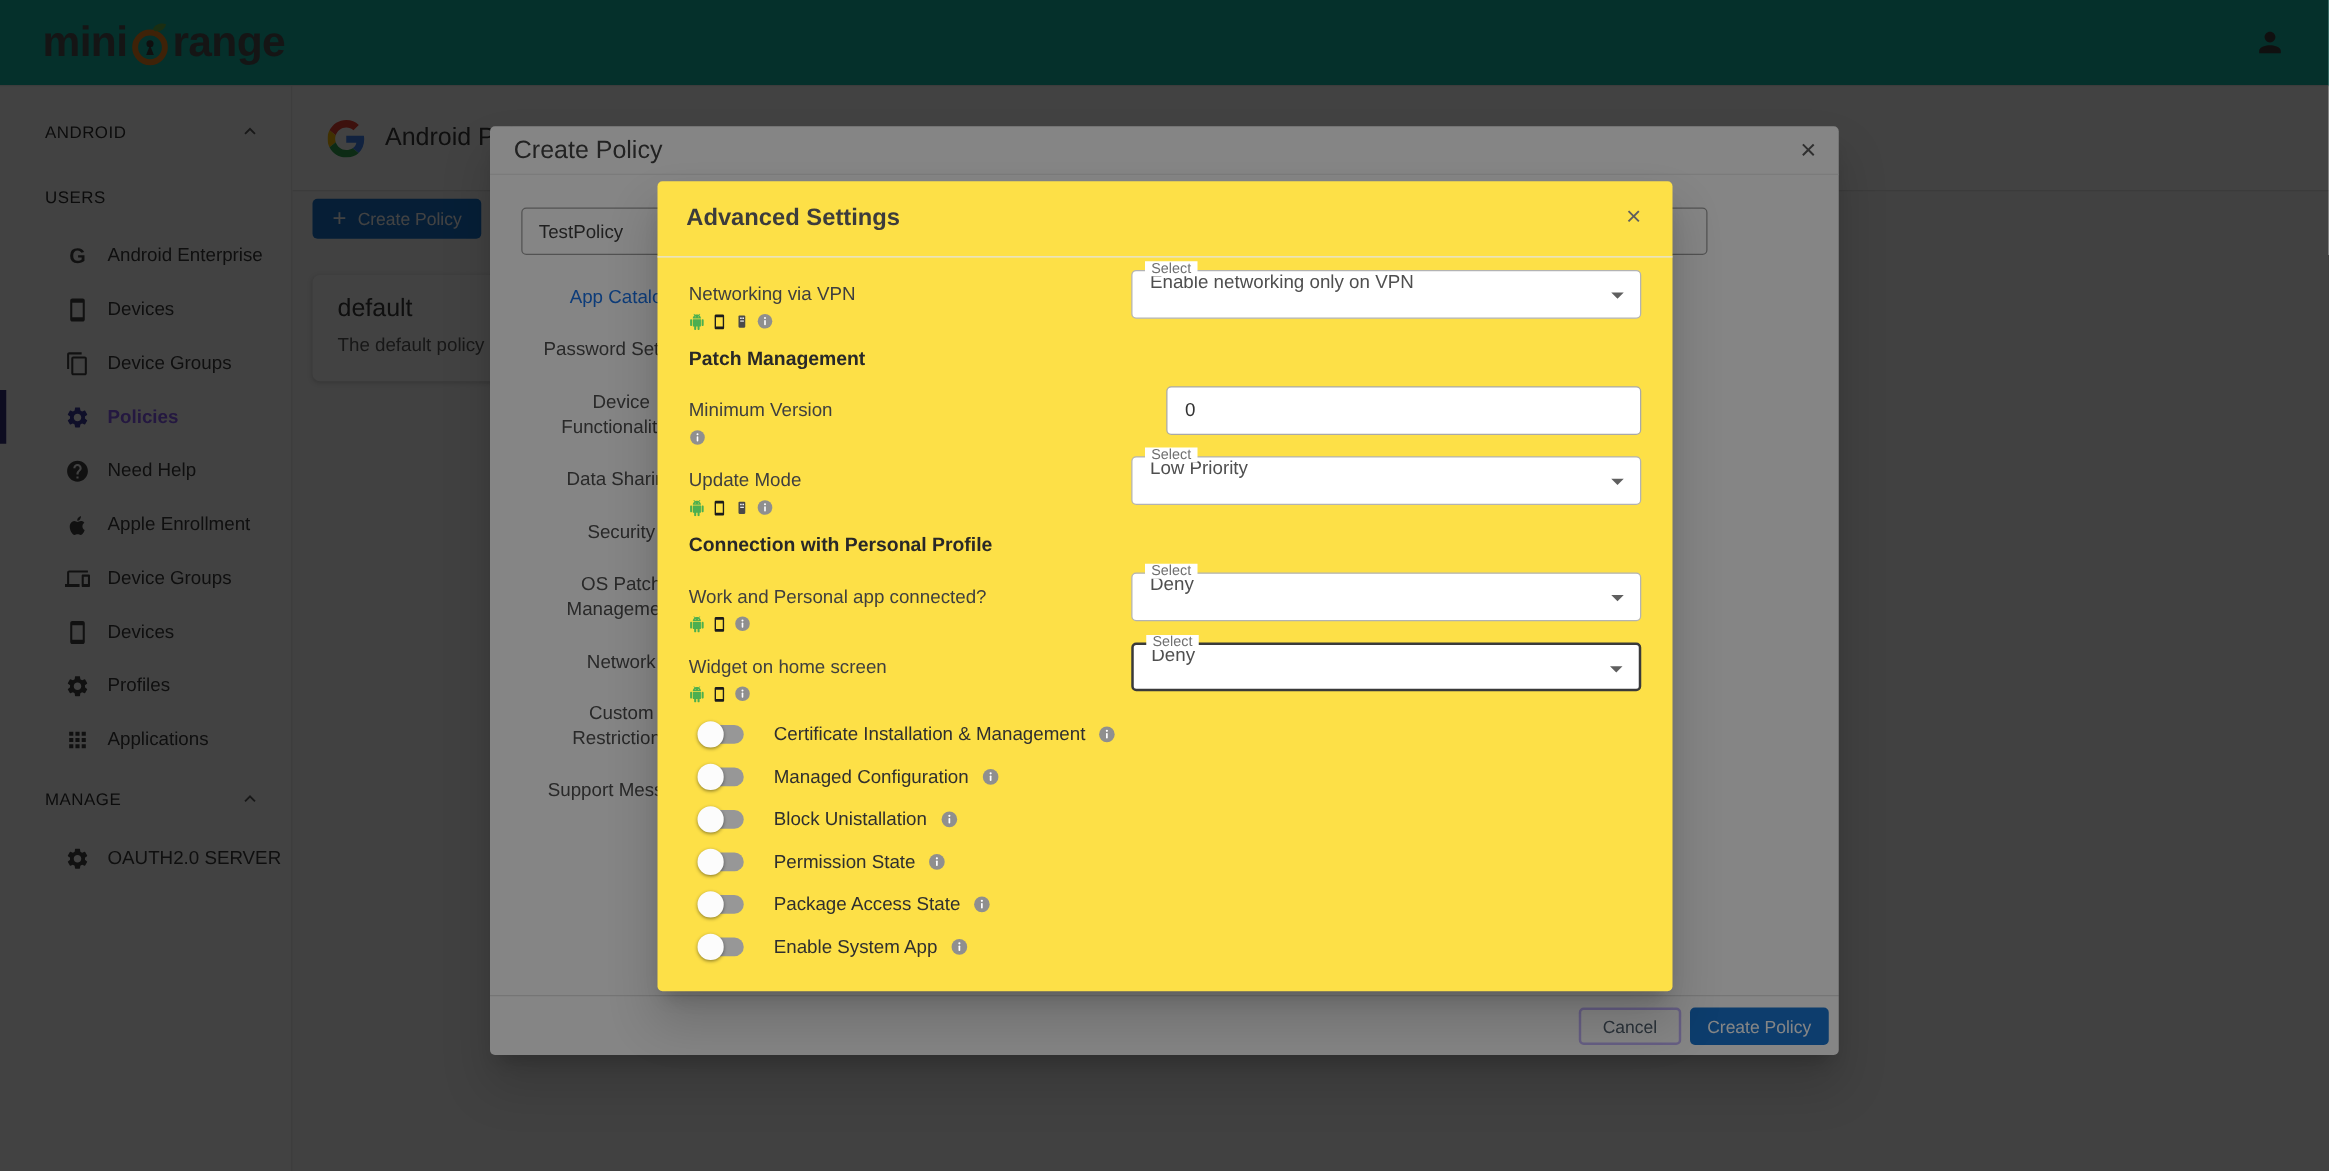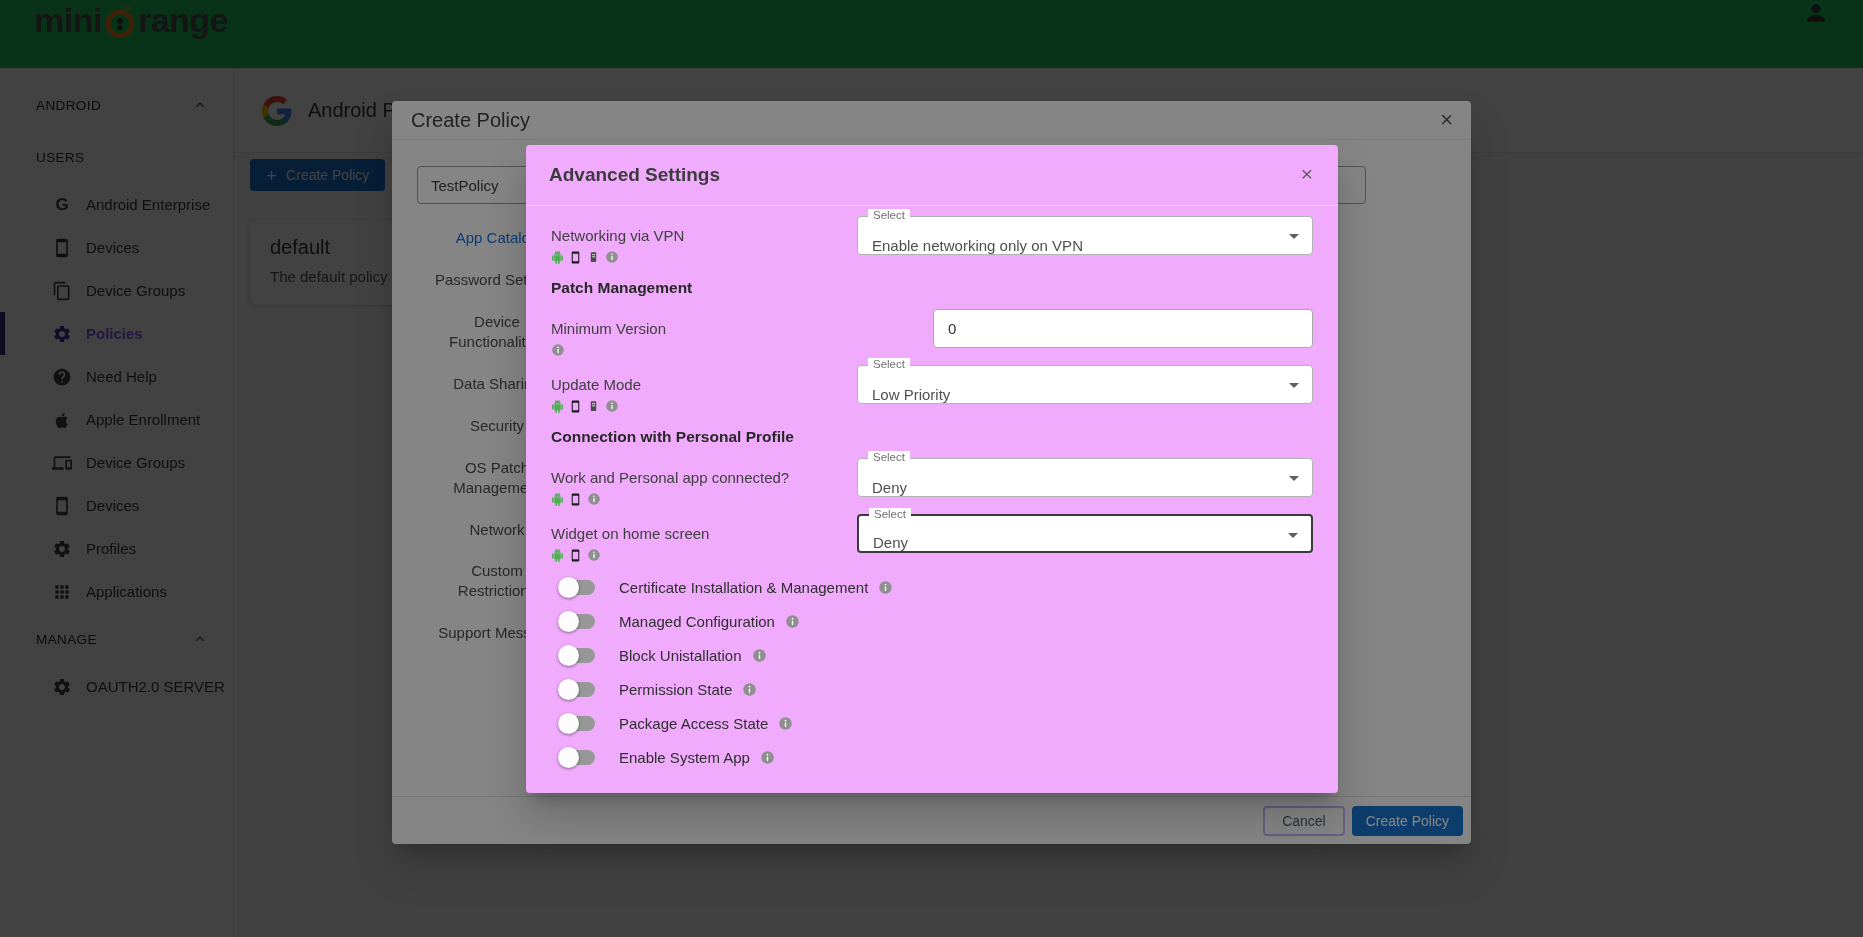--- a/index.html
+++ b/index.html
@@ -1,22 +1,22 @@
 <!DOCTYPE html>
 <html><head>
 <meta charset="utf-8">
 <style>
   * { margin:0; padding:0; box-sizing:border-box; }
   html,body { width:1863px; height:937px; overflow:hidden; background:#fff;
               font-family:"Liberation Sans", sans-serif; }
   .stage { position:relative; width:1863px; height:937px; }
 
   
-  .app-header { position:absolute; top:0; left:0; right:0; height:69px; background:#22c55e;
-                border-bottom:1px solid #e7e7e7; display:flex; align-items:flex-start; padding:0 34px; }
+  .app-header { position:absolute; top:0; left:0; right:0; height:69px; background:#14b8a6;
+                border-bottom:1px solid #e7e7e7; display:flex; align-items:center; padding:0 34px; }
   .logo { display:flex; align-items:center; font-size:34px; font-weight:700; color:#525254; letter-spacing:-0.5px; cursor:pointer; }
   .logo-o { width:38px; height:38px; display:inline-block; margin:2px -1px 0; }
   .header-user { margin-left:auto; color:#3f3f3f; display:flex; align-items:center; cursor:pointer; }
 
   
   .sidebar { position:absolute; top:69px; left:0; width:234px; bottom:0; background:#fff;
              border-right:1px solid #e3e3e3; padding-top:10px; }
   .side-section { height:52px; display:flex; align-items:center; justify-content:space-between;
                   padding:0 24px 0 36px; font-size:13.5px; color:#2e2e2e; letter-spacing:0.4px; cursor:pointer; }
   .side-section .chev { color:#5d5d5d; display:flex; }
@@ -61,36 +61,36 @@
             color:#4f4f4f; cursor:pointer; }
   .cp-tab.active { color:#1a73e8; }
   .cp-footer { position:absolute; left:0; right:0; bottom:0; height:48px; border-top:1px solid rgba(0,0,0,0.12);
                display:flex; align-items:center; justify-content:flex-end; gap:7px; padding-right:8px; }
   .btn-outline { height:30px; padding:0 17px; background:transparent; border:2px solid #c4b5fd; border-radius:4px;
                  color:#51606e; font-size:14px; font-family:inherit; cursor:pointer; }
   .btn-submit { height:30px; padding:0 14px; background:#1976d2; border:none; border-radius:4px;
                 color:#fff; font-size:14px; font-family:inherit; cursor:pointer; }
 
   
-  .adv-modal { position:absolute; left:526px; top:145px; width:812px; height:648px; background:#f0abfc;
+  .adv-modal { position:absolute; left:526px; top:145px; width:812px; height:648px; background:#fde047;
                border-radius:4px; box-shadow:0 11px 15px -7px rgba(0,0,0,.2), 0 24px 38px 3px rgba(0,0,0,.16);
                z-index:130; }
   .adv-head { height:61px; border-bottom:1px solid #e3e3e3; display:flex; align-items:center; padding-left:23px; }
   .adv-title { font-size:19px; font-weight:600; color:#3c3c3c; }
   .adv-close { position:absolute; top:18px; right:25px; font-size:21px; color:#5f5f5f; line-height:1; cursor:pointer; }
   .adv-body { position:absolute; top:61px; left:0; right:0; bottom:0; padding:10px 25px 0; overflow:hidden; }
 
   .frow { display:flex; justify-content:space-between; align-items:flex-start; margin-bottom:7px; }
   .frow .fleft { padding-top:10px; }
   .ftext { font-size:15px; color:#3f3f3f; line-height:20px; }
   .ficons { display:flex; align-items:center; gap:5px; margin-top:3px; height:16px; }
   .fsection { font-size:15.5px; font-weight:700; color:#282828; margin:12px 0 10px; line-height:22px; }
 
-  .mselect { position:relative; width:456px; height:39px; border:1px solid #b3b3b3; border-radius:4px;
-             display:flex; align-items:flex-end; padding:0 14px; background:#fff; cursor:pointer; }
+  .mselect { position:relative; width:408px; height:39px; border:1px solid #b3b3b3; border-radius:4px;
+             display:flex; align-items:flex-start; padding:0 14px; background:#fff; cursor:pointer; }
   .mselect.focused { border:2px solid #3a3a3a; }
   .mselect .flabel { position:absolute; top:-8px; left:10px; background:#fff; padding:0 5px;
                      font-size:11.5px; color:#707070; }
   .mselect .val { font-size:15px; color:#4f4f4f; white-space:nowrap; }
   .mselect .arrow { position:absolute; right:13px; top:17px; width:0; height:0;
                     border-left:5px solid transparent; border-right:5px solid transparent;
                     border-top:5px solid #5f5f5f; }
   .minput { width:380px; height:39px; border:1px solid #a9a9a9; border-radius:4px; padding:0 14px;
             font-size:15px; color:#333; font-family:inherit; background:#fff; }
 

